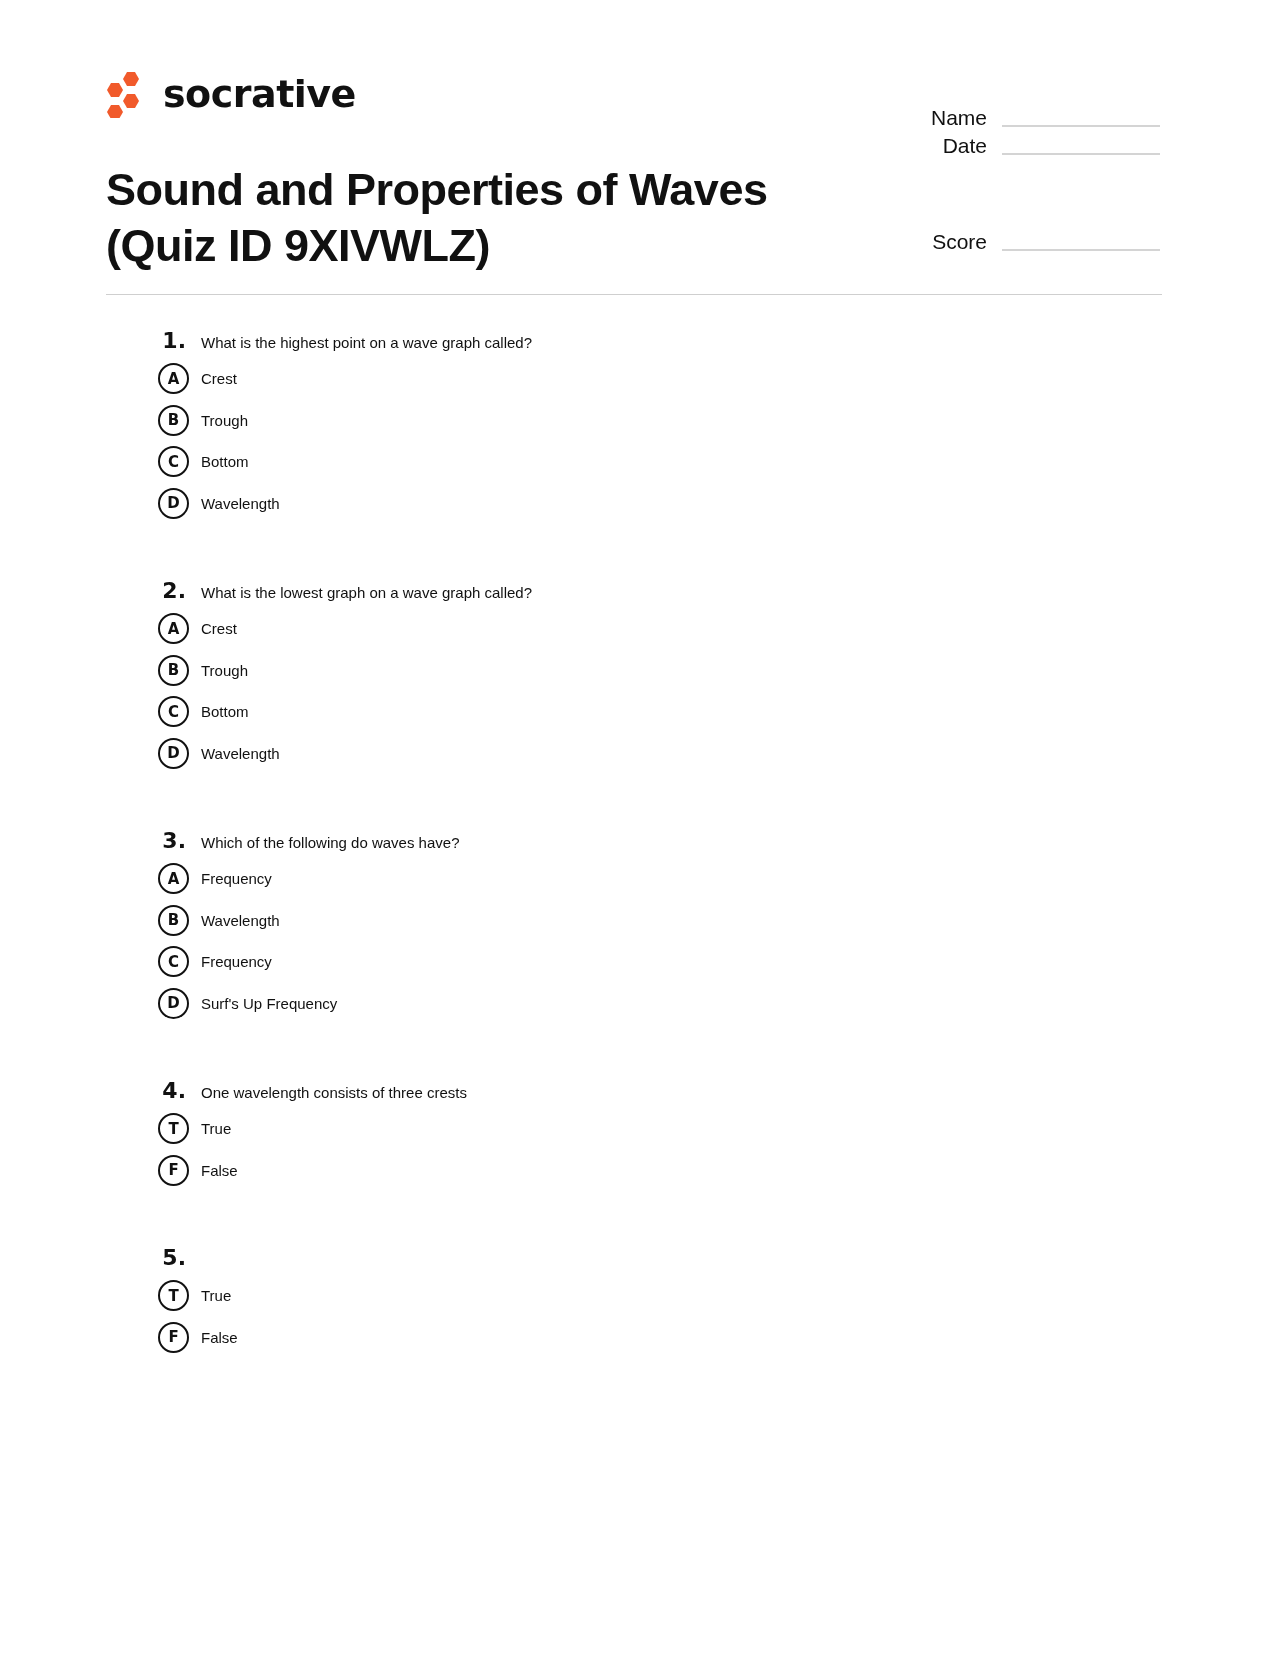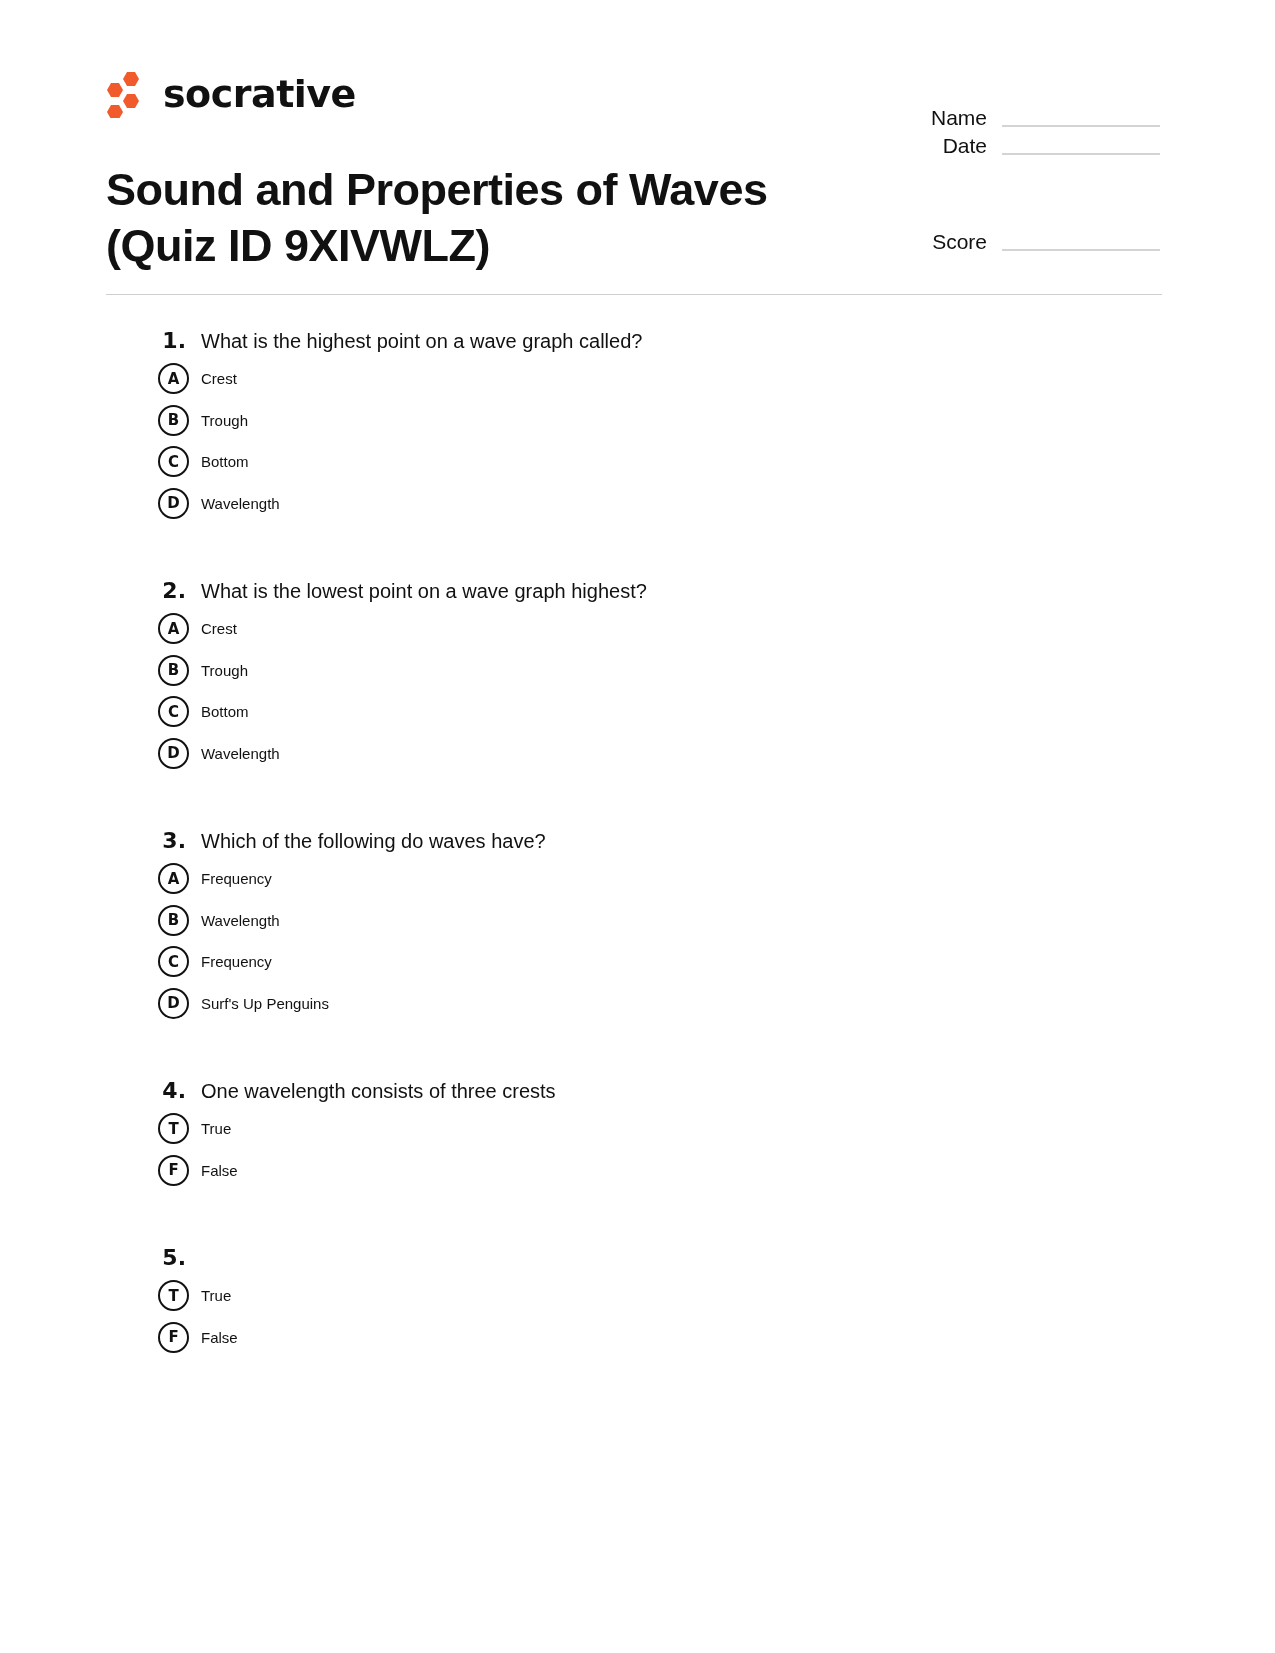--- a/index.html
+++ b/index.html
@@ -16,21 +16,21 @@
   .title { position: absolute; left: 106px; top: 162px; width: 760px;
            font-family: Liberation Sans, sans-serif; font-weight: bold; font-size: 45px;
            line-height: 56px; margin: 0; letter-spacing: -0.5px; }
   .divider { position: absolute; left: 106px; top: 294px; width: 1056px; height: 0;
              border-top: 1.5px solid #cfcfcf; }
   .questions { position: absolute; left: 158px; top: 328px; width: 900px; }
   .question { margin-bottom: 54px; }
   .q-head { display: flex; align-items: baseline; height: 30px; }
   .q-num { width: 28px; text-align: right; font-family: "DejaVu Sans", sans-serif; font-weight: bold;
            font-size: 22px; margin-right: 15px; }
-  .q-text { font-size: 20px; }
+  .q-text { font-size: 15px; }
   .option { display: flex; align-items: center; height: 41.5px; }
   .bubble { width: 27px; height: 27px; border: 2px solid #111; border-radius: 50%;
             display: flex; align-items: center; justify-content: center;
             font-family: "DejaVu Sans", sans-serif; font-weight: bold; font-size: 15px;
             margin-right: 12px; box-sizing: content-box; }
   .opt-text { font-size: 15px; }
 </style>
 </head>
 <body>
 
@@ -93,21 +93,21 @@
       </div>
     <div class="option">
         <span class="bubble">D</span>
         <span class="opt-text">Wavelength</span>
       </div>
   </div>
 
   <div class="question">
     <div class="q-head">
       <span class="q-num">2.</span>
-      <span class="q-text">What is the lowest point on a wave graph highest?</span>
+      <span class="q-text">What is the lowest graph on a wave graph called?</span>
     </div>
     <div class="option">
         <span class="bubble">A</span>
         <span class="opt-text">Crest</span>
       </div>
     <div class="option">
         <span class="bubble">B</span>
         <span class="opt-text">Trough</span>
       </div>
     <div class="option">
@@ -132,21 +132,21 @@
     <div class="option">
         <span class="bubble">B</span>
         <span class="opt-text">Wavelength</span>
       </div>
     <div class="option">
         <span class="bubble">C</span>
         <span class="opt-text">Frequency</span>
       </div>
     <div class="option">
         <span class="bubble">D</span>
-        <span class="opt-text">Surf's Up Penguins</span>
+        <span class="opt-text">Surf's Up Frequency</span>
       </div>
   </div>
 
   <div class="question">
     <div class="q-head">
       <span class="q-num">4.</span>
       <span class="q-text">One wavelength consists of three crests</span>
     </div>
     <div class="option">
         <span class="bubble">T</span>

